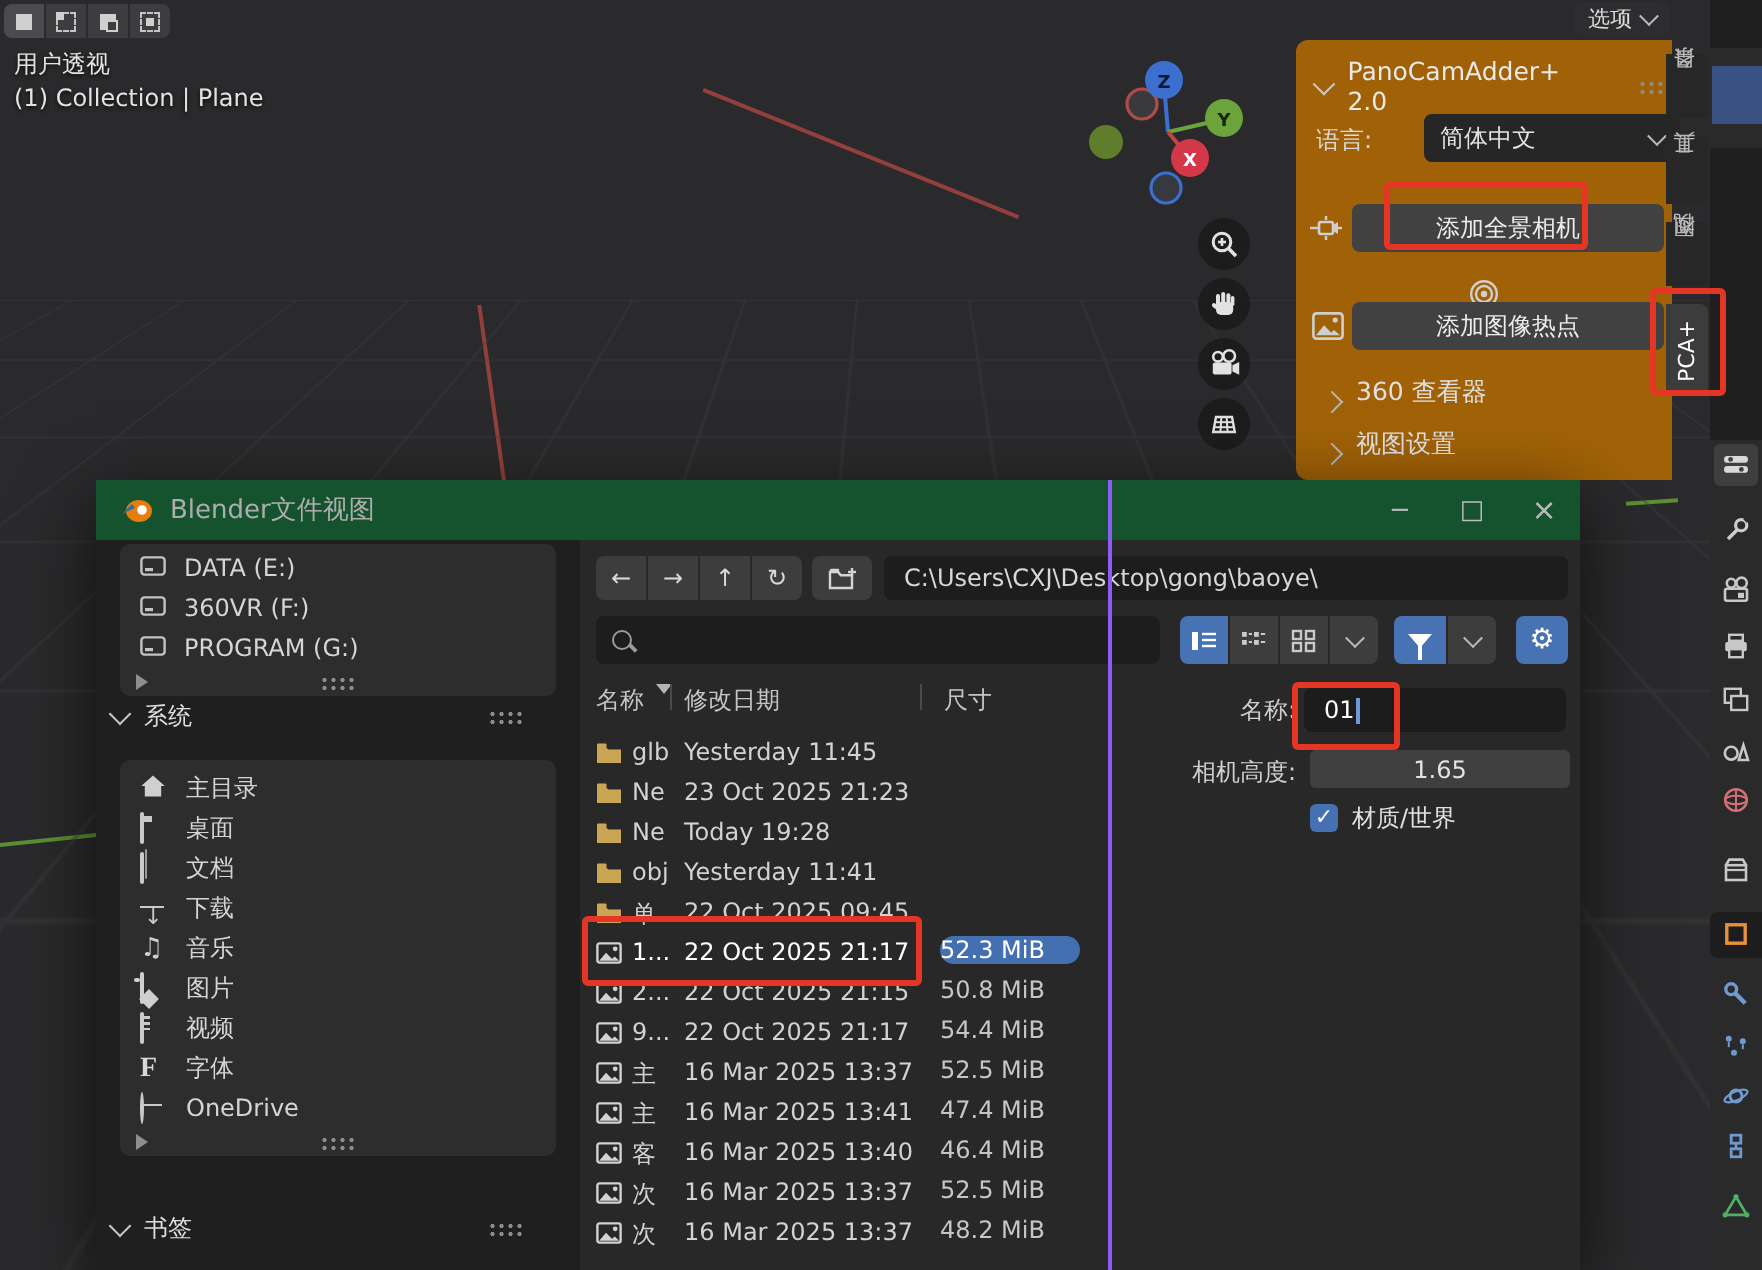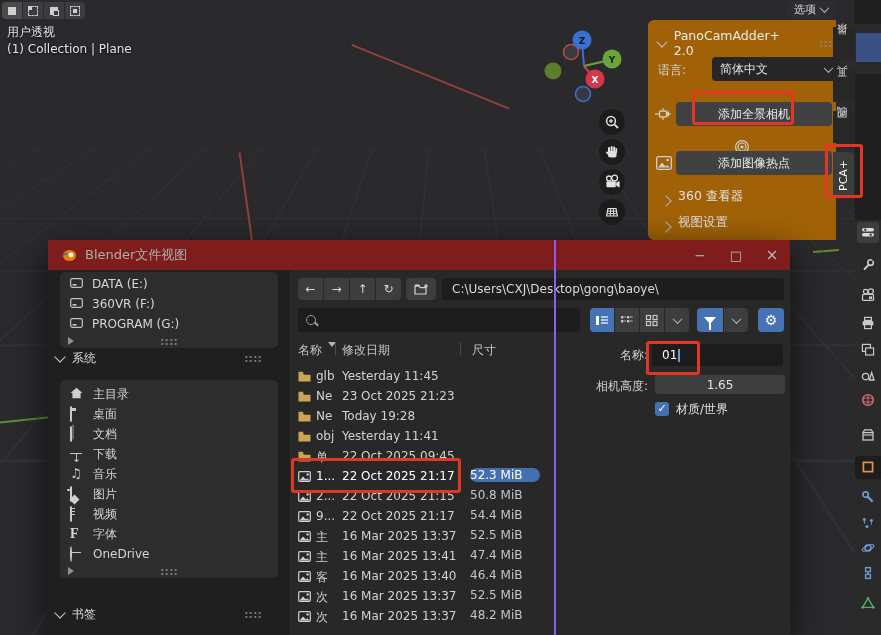--- a/index.html
+++ b/index.html
@@ -56,21 +56,21 @@
   .corner{position:absolute;left:855px;top:0;width:26px;height:220px;background:#1f1f1f;}
   .corner .blk{position:absolute;left:0;top:24px;width:26px;height:50px;background:#2a2a2a;}
   .corner .blue{position:absolute;left:1px;top:33px;width:25px;height:29px;background:#3a5184;}
   .props-col{position:absolute;left:855px;top:220px;width:26px;height:415px;background:#2a2a2a;z-index:3;}
   .ptab{position:absolute;left:6px;width:14px;height:14px;}
   .ptab-bg{position:absolute;left:2px;top:1px;width:22px;height:21px;background:#3e3e3e;border-radius:3px;}
   .ptab-active{position:absolute;left:0;width:26px;height:23px;background:#1d1d1d;border-radius:4px 0 0 4px;}
   
   .dialog{position:absolute;left:48px;top:240px;width:742px;height:395px;background:#282828;z-index:5;
     box-shadow:0 10px 34px rgba(0,0,0,.65);}
-  .titlebar{position:absolute;left:0;top:0;width:742px;height:30px;background:#7f1d1d;display:flex;align-items:center;}
+  .titlebar{position:absolute;left:0;top:0;width:742px;height:30px;background:#14532d;display:flex;align-items:center;}
   .titlebar .ttl{margin-left:8px;color:#adadad;font-size:13px;}
   .winbtns{position:absolute;right:0;top:0;height:30px;display:flex;}
   .winbtn{width:36px;height:30px;display:flex;align-items:center;justify-content:center;color:#b9b9b9;font-size:13px;}
   .dside{position:absolute;left:0;top:30px;width:242px;height:365px;background:#1f1f1f;}
   .dbox{position:absolute;left:12px;width:218px;background:#2d2d2d;border-radius:5px;}
   .drow{height:20px;display:flex;align-items:center;gap:9px;padding-left:10px;color:#d5d5d5;}
   .dexp{height:14px;display:flex;align-items:center;padding-left:8px;position:relative;}
   .tri-r{width:0;height:0;border-left:6px solid #8f8f8f;border-top:4px solid transparent;border-bottom:4px solid transparent;}
   .dhead{position:absolute;left:8px;display:flex;align-items:center;gap:8px;color:#dedede;width:210px;}
   .dhead .grip{margin-left:auto;margin-right:4px;}

